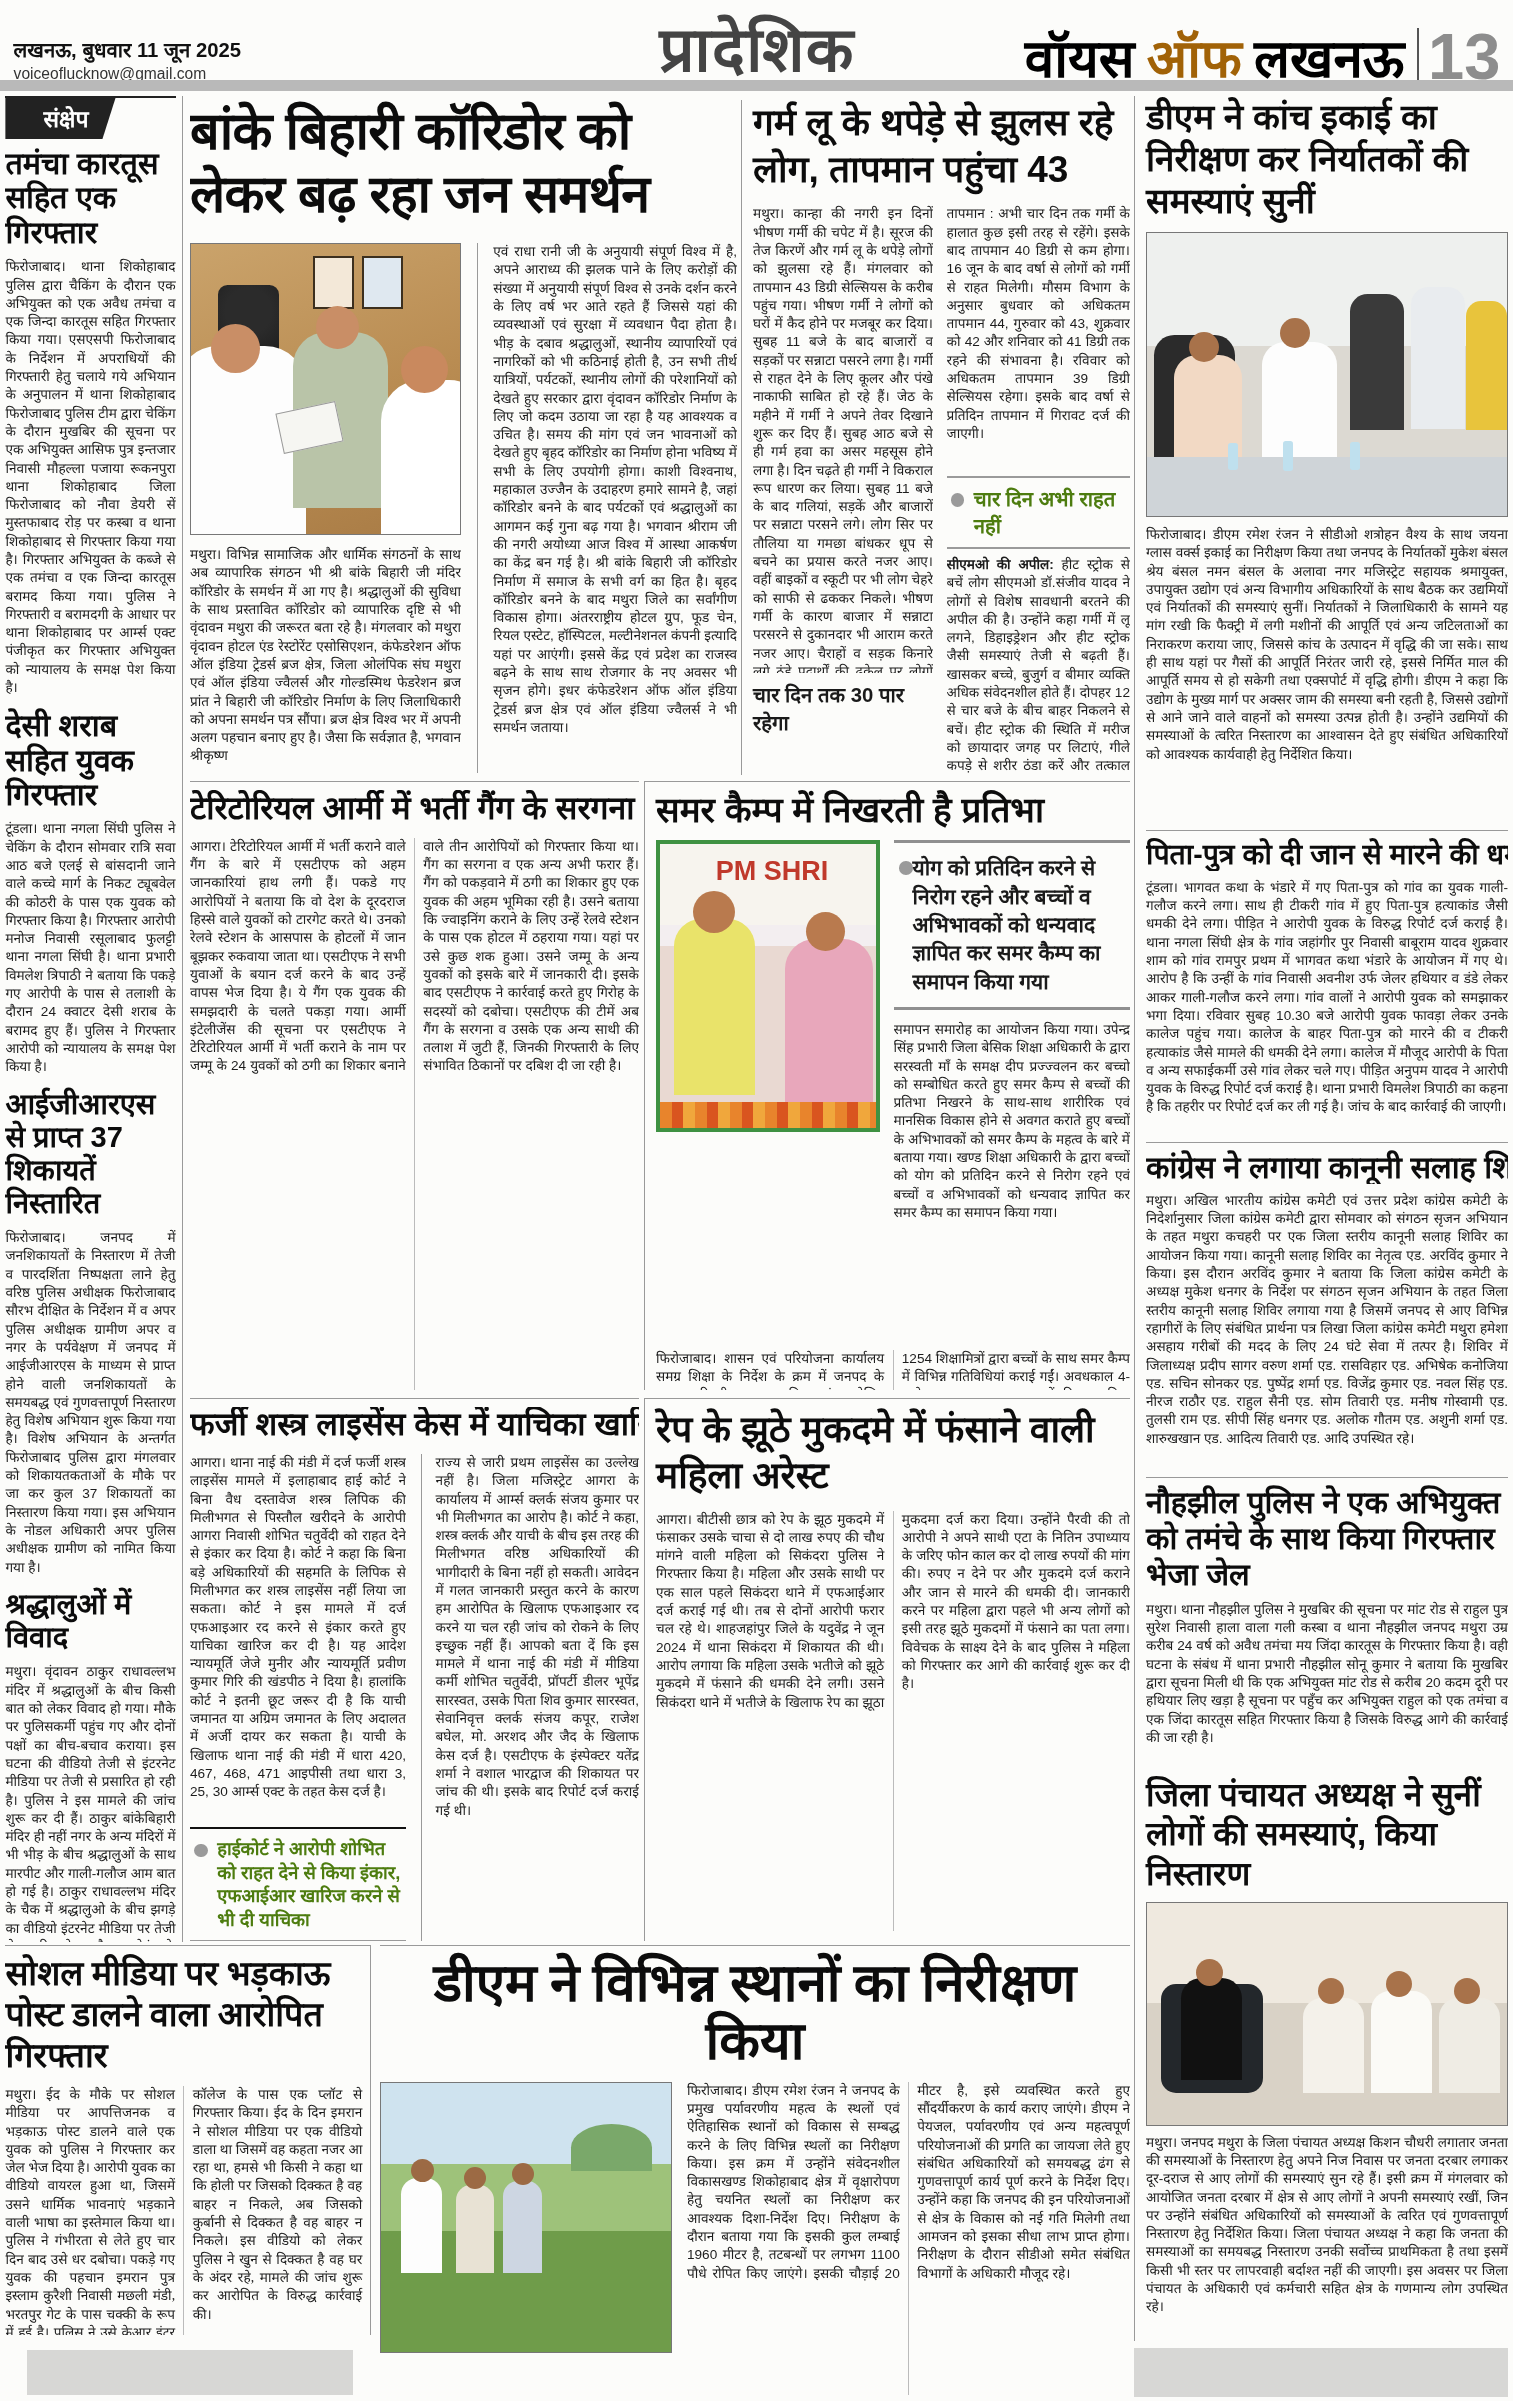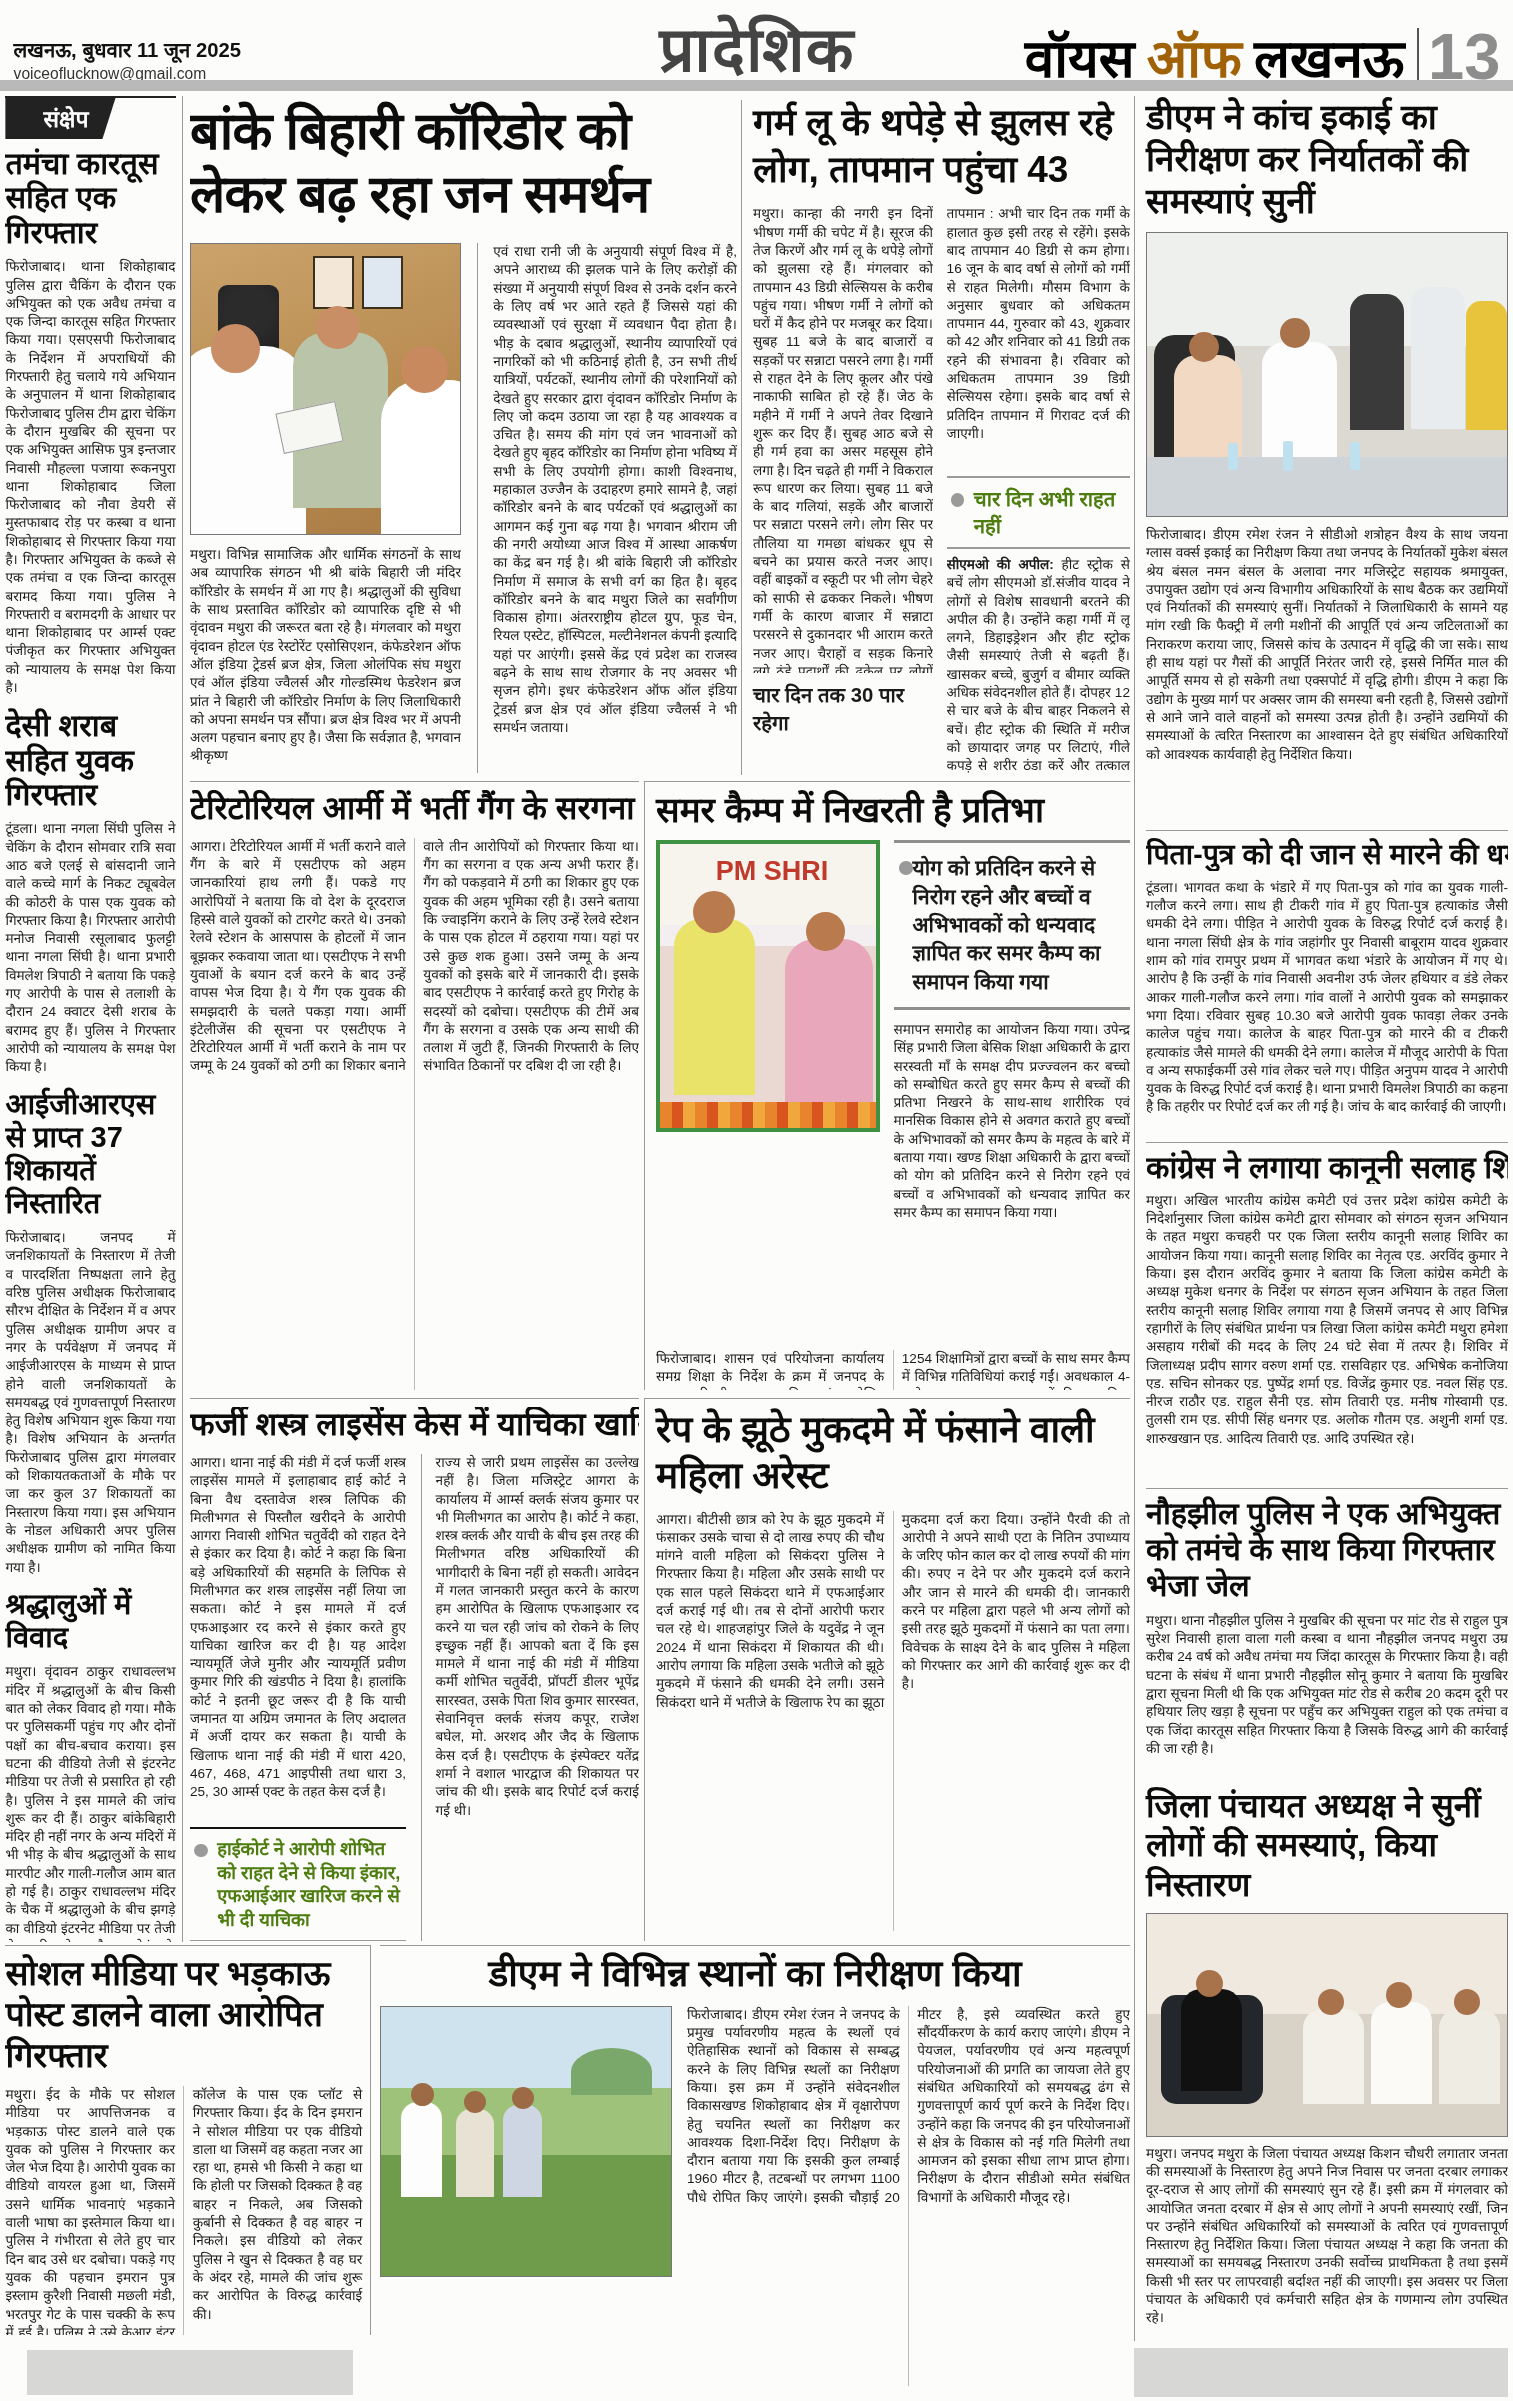--- a/index.html
+++ b/index.html
@@ -176,21 +176,21 @@
     <div class="body-txt cols2" style="margin-top:11px; height:420px;">आगरा। बीटीसी छात्र को रेप के झूठ मुकदमे में फंसाकर उसके चाचा से दो लाख रुपए की चौथ मांगने वाली महिला को सिकंदरा पुलिस ने गिरफ्तार किया है। महिला और उसके साथी पर एक साल पहले सिकंदरा थाने में एफआईआर दर्ज कराई गई थी। तब से दोनों आरोपी फरार चल रहे थे। शाहजहांपुर जिले के यदुवेंद्र ने जून 2024 में थाना सिकंदरा में शिकायत की थी। आरोप लगाया कि महिला उसके भतीजे को झूठे मुकदमे में फंसाने की धमकी देने लगी। उसने सिकंदरा थाने में भतीजे के खिलाफ रेप का झूठा मुकदमा दर्ज करा दिया। उन्होंने पैरवी की तो आरोपी ने अपने साथी एटा के नितिन उपाध्याय के जरिए फोन काल कर दो लाख रुपयों की मांग की। रुपए न देने पर और मुकदमे दर्ज कराने और जान से मारने की धमकी दी। जानकारी करने पर महिला द्वारा पहले भी अन्य लोगों को इसी तरह झूठे मुकदमों में फंसाने का पता लगा। विवेचक के साक्ष्य देने के बाद पुलिस ने महिला को गिरफ्तार कर आगे की कार्रवाई शुरू कर दी है।</div>
   </div>
 
   <div class="abs rule-r" style="left:5.4px; top:1945px; width:366px; height:390px; border-top:0.7px solid #999; padding:8.1px 8.1px 0 0;font-family:Liberation Serif, serif;">
     <div class="hl" style="font-size:34px; line-height:1.2;">सोशल मीडिया पर भड़काऊ पोस्ट डालने वाला आरोपित गिरफ्तार</div>
     <div class="body-txt cols2" style="margin-top:9.5px; height:271px;">मथुरा। ईद के मौके पर सोशल मीडिया पर आपत्तिजनक व भड़काऊ पोस्ट डालने वाले एक युवक को पुलिस ने गिरफ्तार कर जेल भेज दिया है। आरोपी युवक का वीडियो वायरल हुआ था, जिसमें उसने धार्मिक भावनाएं भड़काने वाली भाषा का इस्तेमाल किया था। पुलिस ने गंभीरता से लेते हुए चार दिन बाद उसे धर दबोचा। पकड़े गए युवक की पहचान इमरान पुत्र इस्लाम कुरैशी निवासी मछली मंडी, भरतपुर गेट के पास चक्की के रूप में हुई है। पुलिस ने उसे केआर इंटर कॉलेज के पास एक प्लॉट से गिरफ्तार किया। ईद के दिन इमरान ने सोशल मीडिया पर एक वीडियो डाला था जिसमें वह कहता नजर आ रहा था, हमसे भी किसी ने कहा था कि होली पर जिसको दिक्कत है वह बाहर न निकले, अब जिसको कुर्बानी से दिक्कत है वह बाहर न निकले। इस वीडियो को लेकर पुलिस ने खुन से दिक्कत है वह घर के अंदर रहे, मामले की जांच शुरू कर आरोपित के विरुद्ध कार्रवाई की।</div>
   </div>
   <div class="abs ad-band" style="left:27px; top:2350px; width:326px; height:45px;"></div>
 
   <div class="abs" style="left:380px; top:1945px; width:750px; height:450px; border-top:0.7px solid #999; padding-top:8.1px;">
-    <div class="hl" style="font-size:37px; line-height:1.1; text-align:center;">डीएम ने विभिन्न स्थानों का निरीक्षण किया</div>
+    <div class="hl" style="font-size:53px; line-height:1.1; text-align:center;font-family:Liberation Serif, serif;">डीएम ने विभिन्न स्थानों का निरीक्षण किया</div>
     <div style="display:flex; gap:15px; margin-top:11px;">
       <div class="photo" style="width:292px; height:271px; background:linear-gradient(180deg,#cfe3ef 0 30%,#9ec27a 30% 55%,#6f9c4a 55% 100%); flex:0 0 auto;">
         <div class="ph-rect" style="left:20.3px; top:95px; width:41px; height:95px; background:#fdfdfd; border-radius:16.3px 16.3px 0 0;"></div>
         <div class="ph-rect" style="left:30px; top:76px; width:23px; height:23px; background:#9c6a44; border-radius:50%;"></div>
         <div class="ph-rect" style="left:75px; top:102px; width:38px; height:88px; background:#e8e2d4; border-radius:15px 15px 0 0;"></div>
         <div class="ph-rect" style="left:83px; top:84px; width:22px; height:22px; background:#9c6a44; border-radius:50%;"></div>
         <div class="ph-rect" style="left:122px; top:98px; width:39px; height:92px; background:#cdd6e2; border-radius:15px 15px 0 0;"></div>
         <div class="ph-rect" style="left:131px; top:80px; width:22px; height:22px; background:#9c6a44; border-radius:50%;"></div>
         <div class="ph-rect" style="left:190px; top:41px; width:81px; height:47px; background:#7aa86a; border-radius:50% 50% 0 0;"></div>
       </div>
@@ -222,21 +222,21 @@
     <div style="margin-top:12.2px; border-top:0.7px solid #999; padding-top:6.8px;">
       <div class="hl" style="font-size:28.5px; line-height:1.15; white-space:nowrap; overflow:hidden;">पिता-पुत्र को दी जान से मारने की धमकी, रिपोर्ट दर्ज</div>
       <div class="body-txt" style="margin-top:8.1px; height:252px; overflow:hidden;">टूंडला। भागवत कथा के भंडारे में गए पिता-पुत्र को गांव का युवक गाली-गलौज करने लगा। साथ ही टीकरी गांव में हुए पिता-पुत्र हत्याकांड जैसी धमकी देने लगा। पीड़ित ने आरोपी युवक के विरुद्ध रिपोर्ट दर्ज कराई है। थाना नगला सिंघी क्षेत्र के गांव जहांगीर पुर निवासी बाबूराम यादव शुक्रवार शाम को गांव रामपुर प्रथम में भागवत कथा भंडारे के आयोजन में गए थे। आरोप है कि उन्हीं के गांव निवासी अवनीश उर्फ जेलर हथियार व डंडे लेकर आकर गाली-गलौज करने लगा। गांव वालों ने आरोपी युवक को समझाकर भगा दिया। रविवार सुबह 10.30 बजे आरोपी युवक फावड़ा लेकर उनके कालेज पहुंच गया। कालेज के बाहर पिता-पुत्र को मारने की व टीकरी हत्याकांड जैसे मामले की धमकी देने लगा। कालेज में मौजूद आरोपी के पिता व अन्य सफाईकर्मी उसे गांव लेकर चले गए। पीड़ित अनुपम यादव ने आरोपी युवक के विरुद्ध रिपोर्ट दर्ज कराई है। थाना प्रभारी विमलेश त्रिपाठी का कहना है कि तहरीर पर रिपोर्ट दर्ज कर ली गई है। जांच के बाद कार्रवाई की जाएगी।</div>
     </div>
 
     <div style="margin-top:11px; border-top:0.7px solid #999; padding-top:6.8px;">
       <div class="hl" style="font-size:30.5px; line-height:1.12; white-space:nowrap; overflow:hidden;">कांग्रेस ने लगाया कानूनी सलाह शिविर</div>
       <div class="body-txt" style="margin-top:8.1px; height:285px; overflow:hidden;">मथुरा। अखिल भारतीय कांग्रेस कमेटी एवं उत्तर प्रदेश कांग्रेस कमेटी के निदेर्शानुसार जिला कांग्रेस कमेटी द्वारा सोमवार को संगठन सृजन अभियान के तहत मथुरा कचहरी पर एक जिला स्तरीय कानूनी सलाह शिविर का आयोजन किया गया। कानूनी सलाह शिविर का नेतृत्व एड. अरविंद कुमार ने किया। इस दौरान अरविंद कुमार ने बताया कि जिला कांग्रेस कमेटी के अध्यक्ष मुकेश धनगर के निर्देश पर संगठन सृजन अभियान के तहत जिला स्तरीय कानूनी सलाह शिविर लगाया गया है जिसमें जनपद से आए विभिन्न रहागीरों के लिए संबंधित प्रार्थना पत्र लिखा जिला कांग्रेस कमेटी मथुरा हमेशा असहाय गरीबों की मदद के लिए 24 घंटे सेवा में तत्पर है। शिविर में जिलाध्यक्ष प्रदीप सागर वरुण शर्मा एड. रासविहार एड. अभिषेक कनोजिया एड. सचिन सोनकर एड. पुष्पेंद्र शर्मा एड. विजेंद्र कुमार एड. नवल सिंह एड. नीरज राठौर एड. राहुल सैनी एड. सोम तिवारी एड. मनीष गोस्वामी एड. तुलसी राम एड. सीपी सिंह धनगर एड. अलोक गौतम एड. अशुनी शर्मा एड. शारुखखान एड. आदित्य तिवारी एड. आदि उपस्थित रहे।</div>
     </div>
 
-    <div style="margin-top:11px; border-top:0.7px solid #999; padding-top:6.8px;">
+    <div style="border-top:0.7px solid #999; padding-top:6.8px;">
       <div class="hl" style="font-size:30.5px; line-height:1.18;">नौहझील पुलिस ने एक अभियुक्त को तमंचे के साथ किया गिरफ्तार भेजा जेल</div>
       <div class="body-txt" style="margin-top:8.1px; height:163px; overflow:hidden;">मथुरा। थाना नौहझील पुलिस ने मुखबिर की सूचना पर मांट रोड से राहुल पुत्र सुरेश निवासी हाला वाला गली कस्बा व थाना नौहझील जनपद मथुरा उम्र करीब 24 वर्ष को अवैध तमंचा मय जिंदा कारतूस के गिरफ्तार किया है। वही घटना के संबंध में थाना प्रभारी नौहझील सोनू कुमार ने बताया कि मुखबिर द्वारा सूचना मिली थी कि एक अभियुक्त मांट रोड से करीब 20 कदम दूरी पर हथियार लिए खड़ा है सूचना पर पहुँच कर अभियुक्त राहुल को एक तमंचा व एक जिंदा कारतूस सहित गिरफ्तार किया है जिसके विरुद्ध आगे की कार्रवाई की जा रही है।</div>
     </div>
 
     <div style="margin-top:11px;">
       <div class="hl" style="font-size:33px; line-height:1.2;">जिला पंचायत अध्यक्ष ने सुनीं लोगों की समस्याएं, किया निस्तारण</div>
       <div class="photo" style="width:100%; height:224px; margin-top:8.1px; background:linear-gradient(180deg,#efe9df 0 45%,#d9d2c6 45% 100%);">
         <div class="ph-rect" style="left:13.6px; top:81px; width:102px; height:109px; background:#23272b; border-radius:15px;"></div>
         <div class="ph-rect" style="left:34px; top:75px; width:61px; height:102px; background:#111; border-radius:20.3px 20.3px 0 0;"></div>
         <div class="ph-rect" style="left:49px; top:56px; width:27px; height:27px; background:#a8724a; border-radius:50%;"></div>

